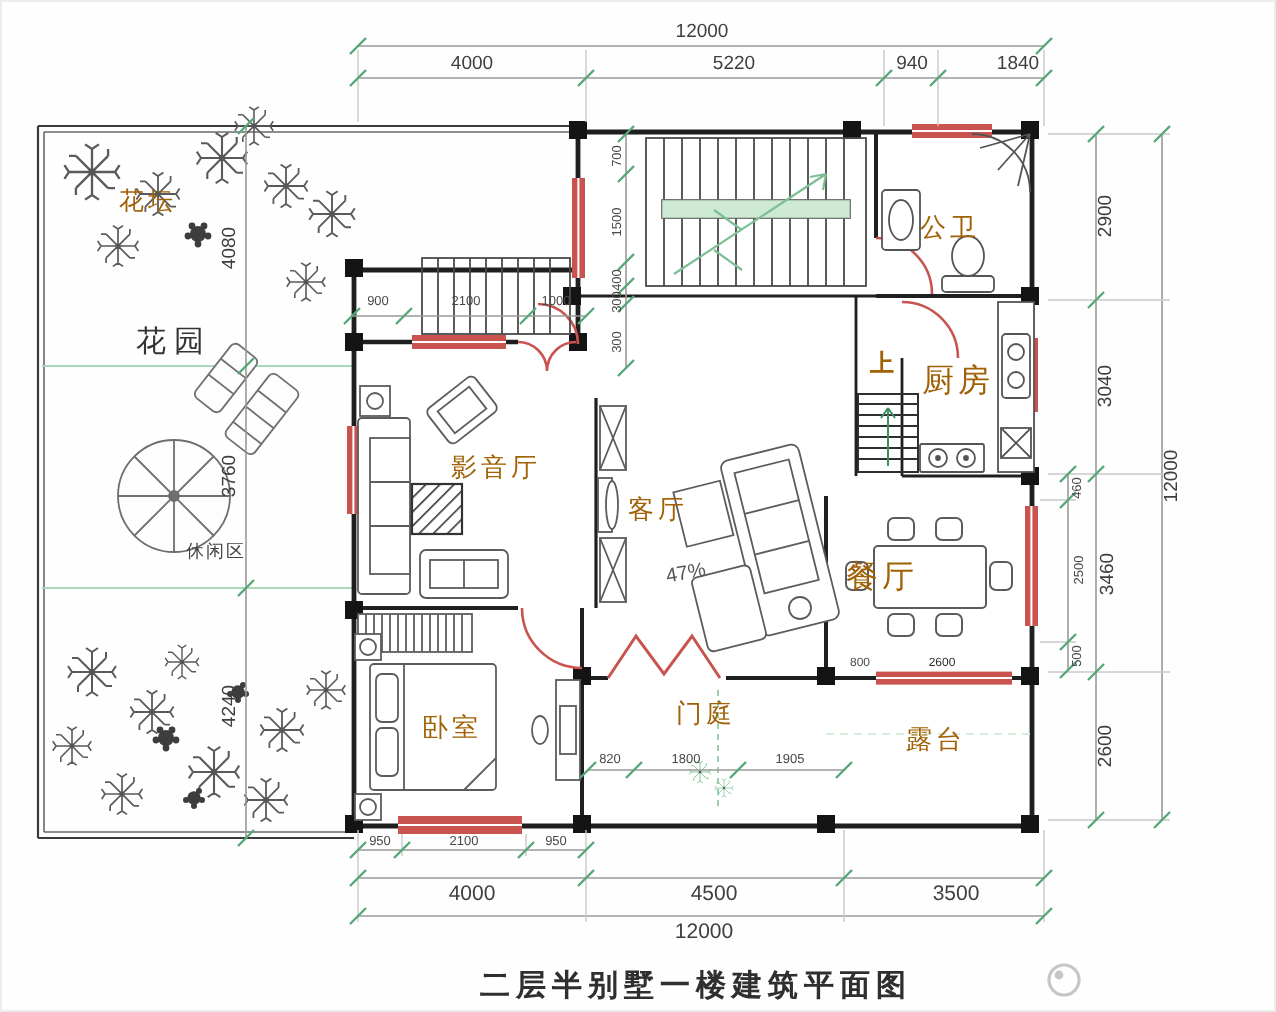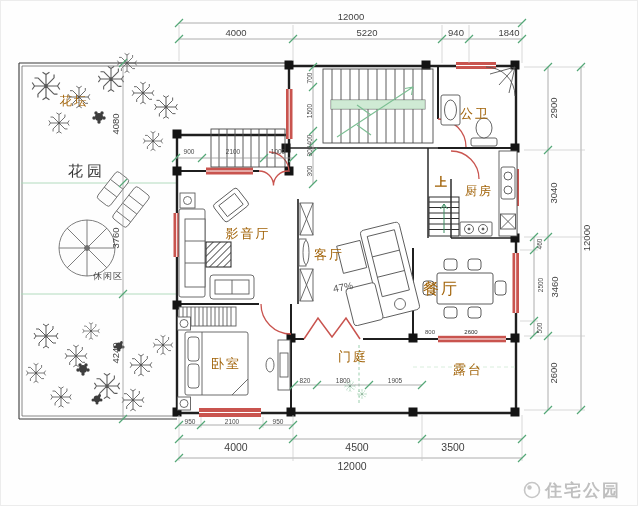--- a/index.html
+++ b/index.html
@@ -316,21 +316,21 @@
   <g stroke="#c6c6c6" stroke-width="1.6" fill="none">
     <circle cx="531" cy="489" r="7.5"></circle>
     <circle cx="528.5" cy="486.5" r="2.2" fill="#c6c6c6" stroke="none"></circle>
   </g>
 </svg>
 
 <span class="lbl" style="left:73px;top:100px;font-size:12.5px">花坛</span>
 <span class="lbl big" style="left:86px;top:170px">花园</span>
 <span class="lbl small" style="left:107px;top:262px">休闲区</span>
 <span class="lbl" style="left:474px;top:113px">公卫</span>
-<span class="lbl" style="left:478px;top:190px;font-size:12px">厨房</span>
+<span class="lbl" style="left:478px;top:190px;font-size:16px">厨房</span>
 <span class="lbl bold" style="left:440px;top:181px;font-size:12px">上</span>
 <span class="lbl" style="left:247px;top:233px">影音厅</span>
 <span class="lbl" style="left:328px;top:254px">客厅</span>
 <span class="note" style="left:342px;top:286px">47%</span>
 <span class="lbl" style="left:440px;top:288px;font-size:16px">餐厅</span>
 <span class="lbl" style="left:225px;top:363px">卧室</span>
 <span class="lbl" style="left:352px;top:356px">门庭</span>
 <span class="lbl" style="left:467px;top:369px">露台</span>
 
 <span class="dim" style="left:350px;top:15px">12000</span>
@@ -346,36 +346,36 @@
 <span class="dim v" style="left:585px;top:237px">12000</span>
 <span class="dim v sm" style="left:538px;top:243px">460</span>
 <span class="dim v sm" style="left:539px;top:284px">2500</span>
 <span class="dim v sm" style="left:538px;top:327px">500</span>
 
 <span class="dim sm" style="left:189px;top:420px">950</span>
 <span class="dim sm" style="left:231px;top:420px">2100</span>
 <span class="dim sm" style="left:277px;top:420px">950</span>
 <span class="dim" style="left:235px;top:446px;font-size:10.5px">4000</span>
 <span class="dim" style="left:356px;top:446px;font-size:10.5px">4500</span>
-<span class="dim" style="left:452px;top:446px;font-size:10.5px">3500</span>
+<span class="dim" style="left:477px;top:446px;font-size:10.5px">3500</span>
 <span class="dim" style="left:351px;top:465px;font-size:10.5px">12000</span>
 
 <span class="dim v" style="left:114px;top:123px">4080</span>
 <span class="dim v" style="left:114px;top:237px">3760</span>
 <span class="dim v" style="left:114px;top:352px">4240</span>
 
 <span class="dim sm" style="left:188px;top:150px">900</span>
 <span class="dim sm" style="left:232px;top:150px">2100</span>
 <span class="dim sm" style="left:277px;top:150px">1000</span>
 <span class="dim v sm" style="left:308px;top:77px">700</span>
 <span class="dim v sm" style="left:308px;top:110px">1500</span>
 <span class="dim v sm" style="left:308px;top:139px">400</span>
 <span class="dim v sm" style="left:308px;top:150px">300</span>
 <span class="dim v sm" style="left:308px;top:170px">300</span>
 <span class="dim sm" style="left:304px;top:379px">820</span>
 <span class="dim sm" style="left:342px;top:379px">1800</span>
 <span class="dim sm" style="left:394px;top:379px">1905</span>
 <span class="dim sm" style="left:429px;top:331px;font-size:6px">800</span>
 <span class="dim sm" style="left:470px;top:331px;font-size:6px;color:#2b2b2b">2600</span>
 
-<span id="brand" style="left:582px;top:489px">住宅公园</span>
+<span id="caption" style="left:347px;top:492px">二层半别墅一楼建筑平面图</span>
 
 </div>
 
 </body></html>

